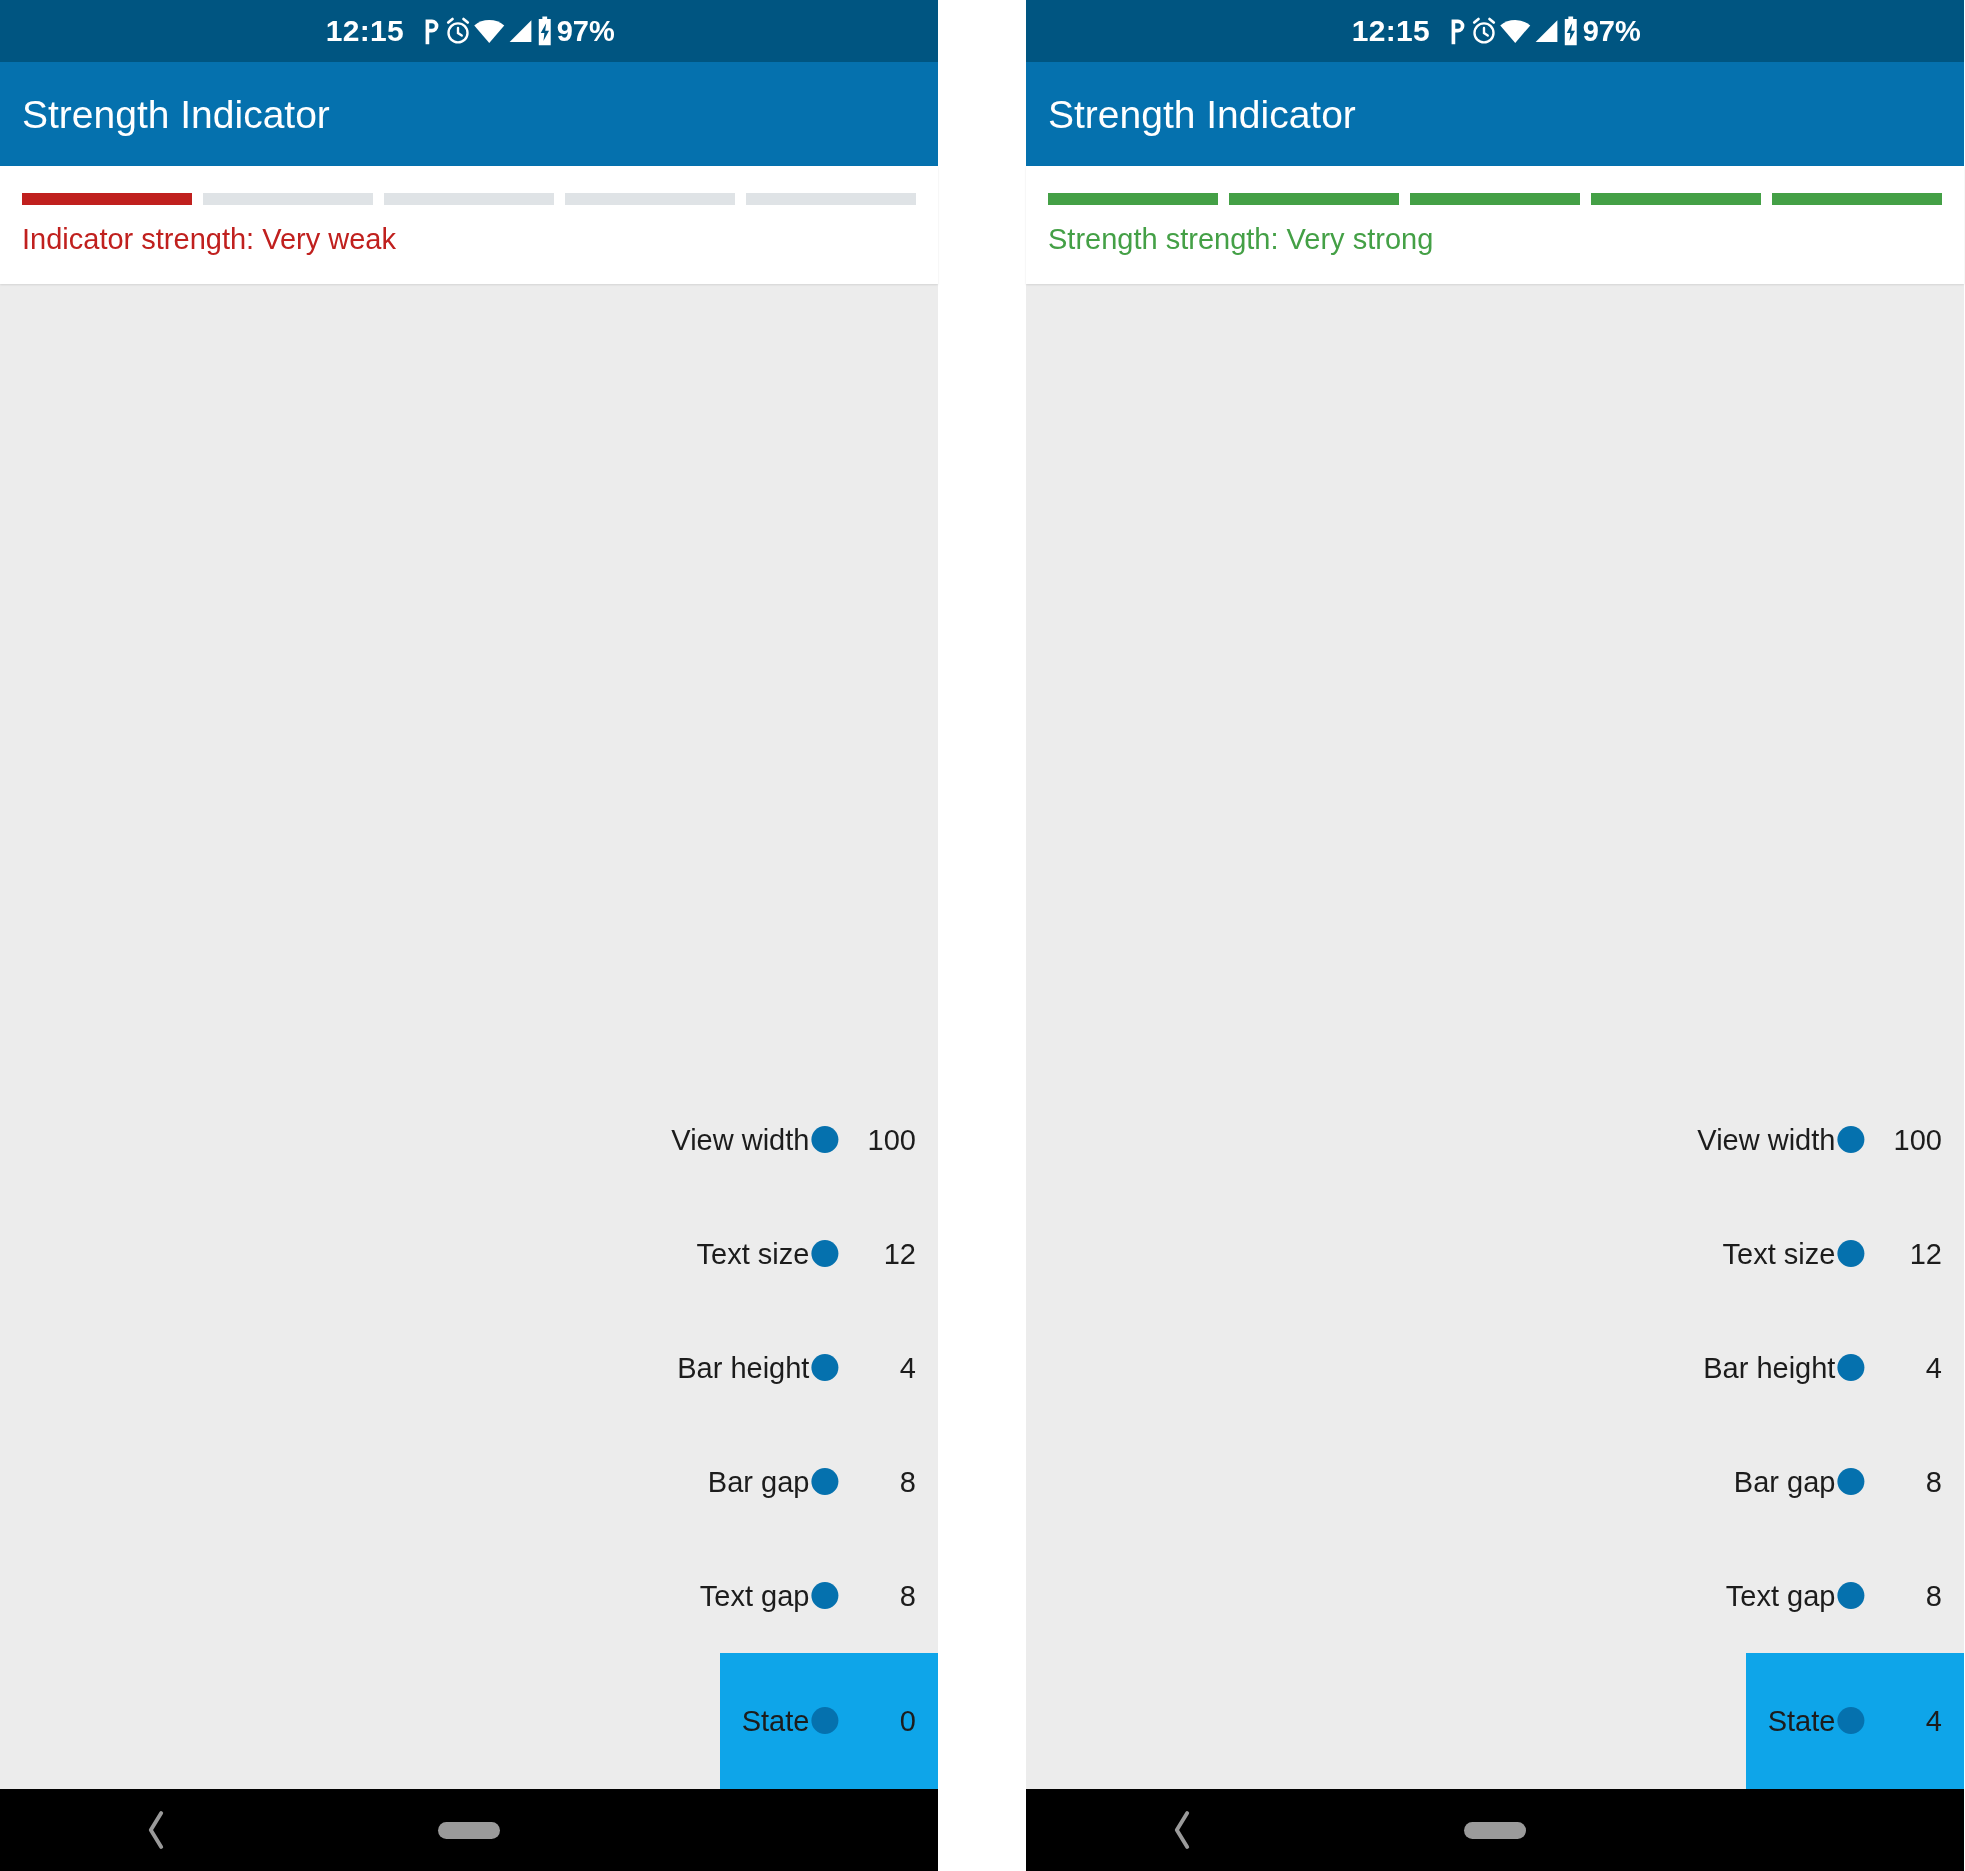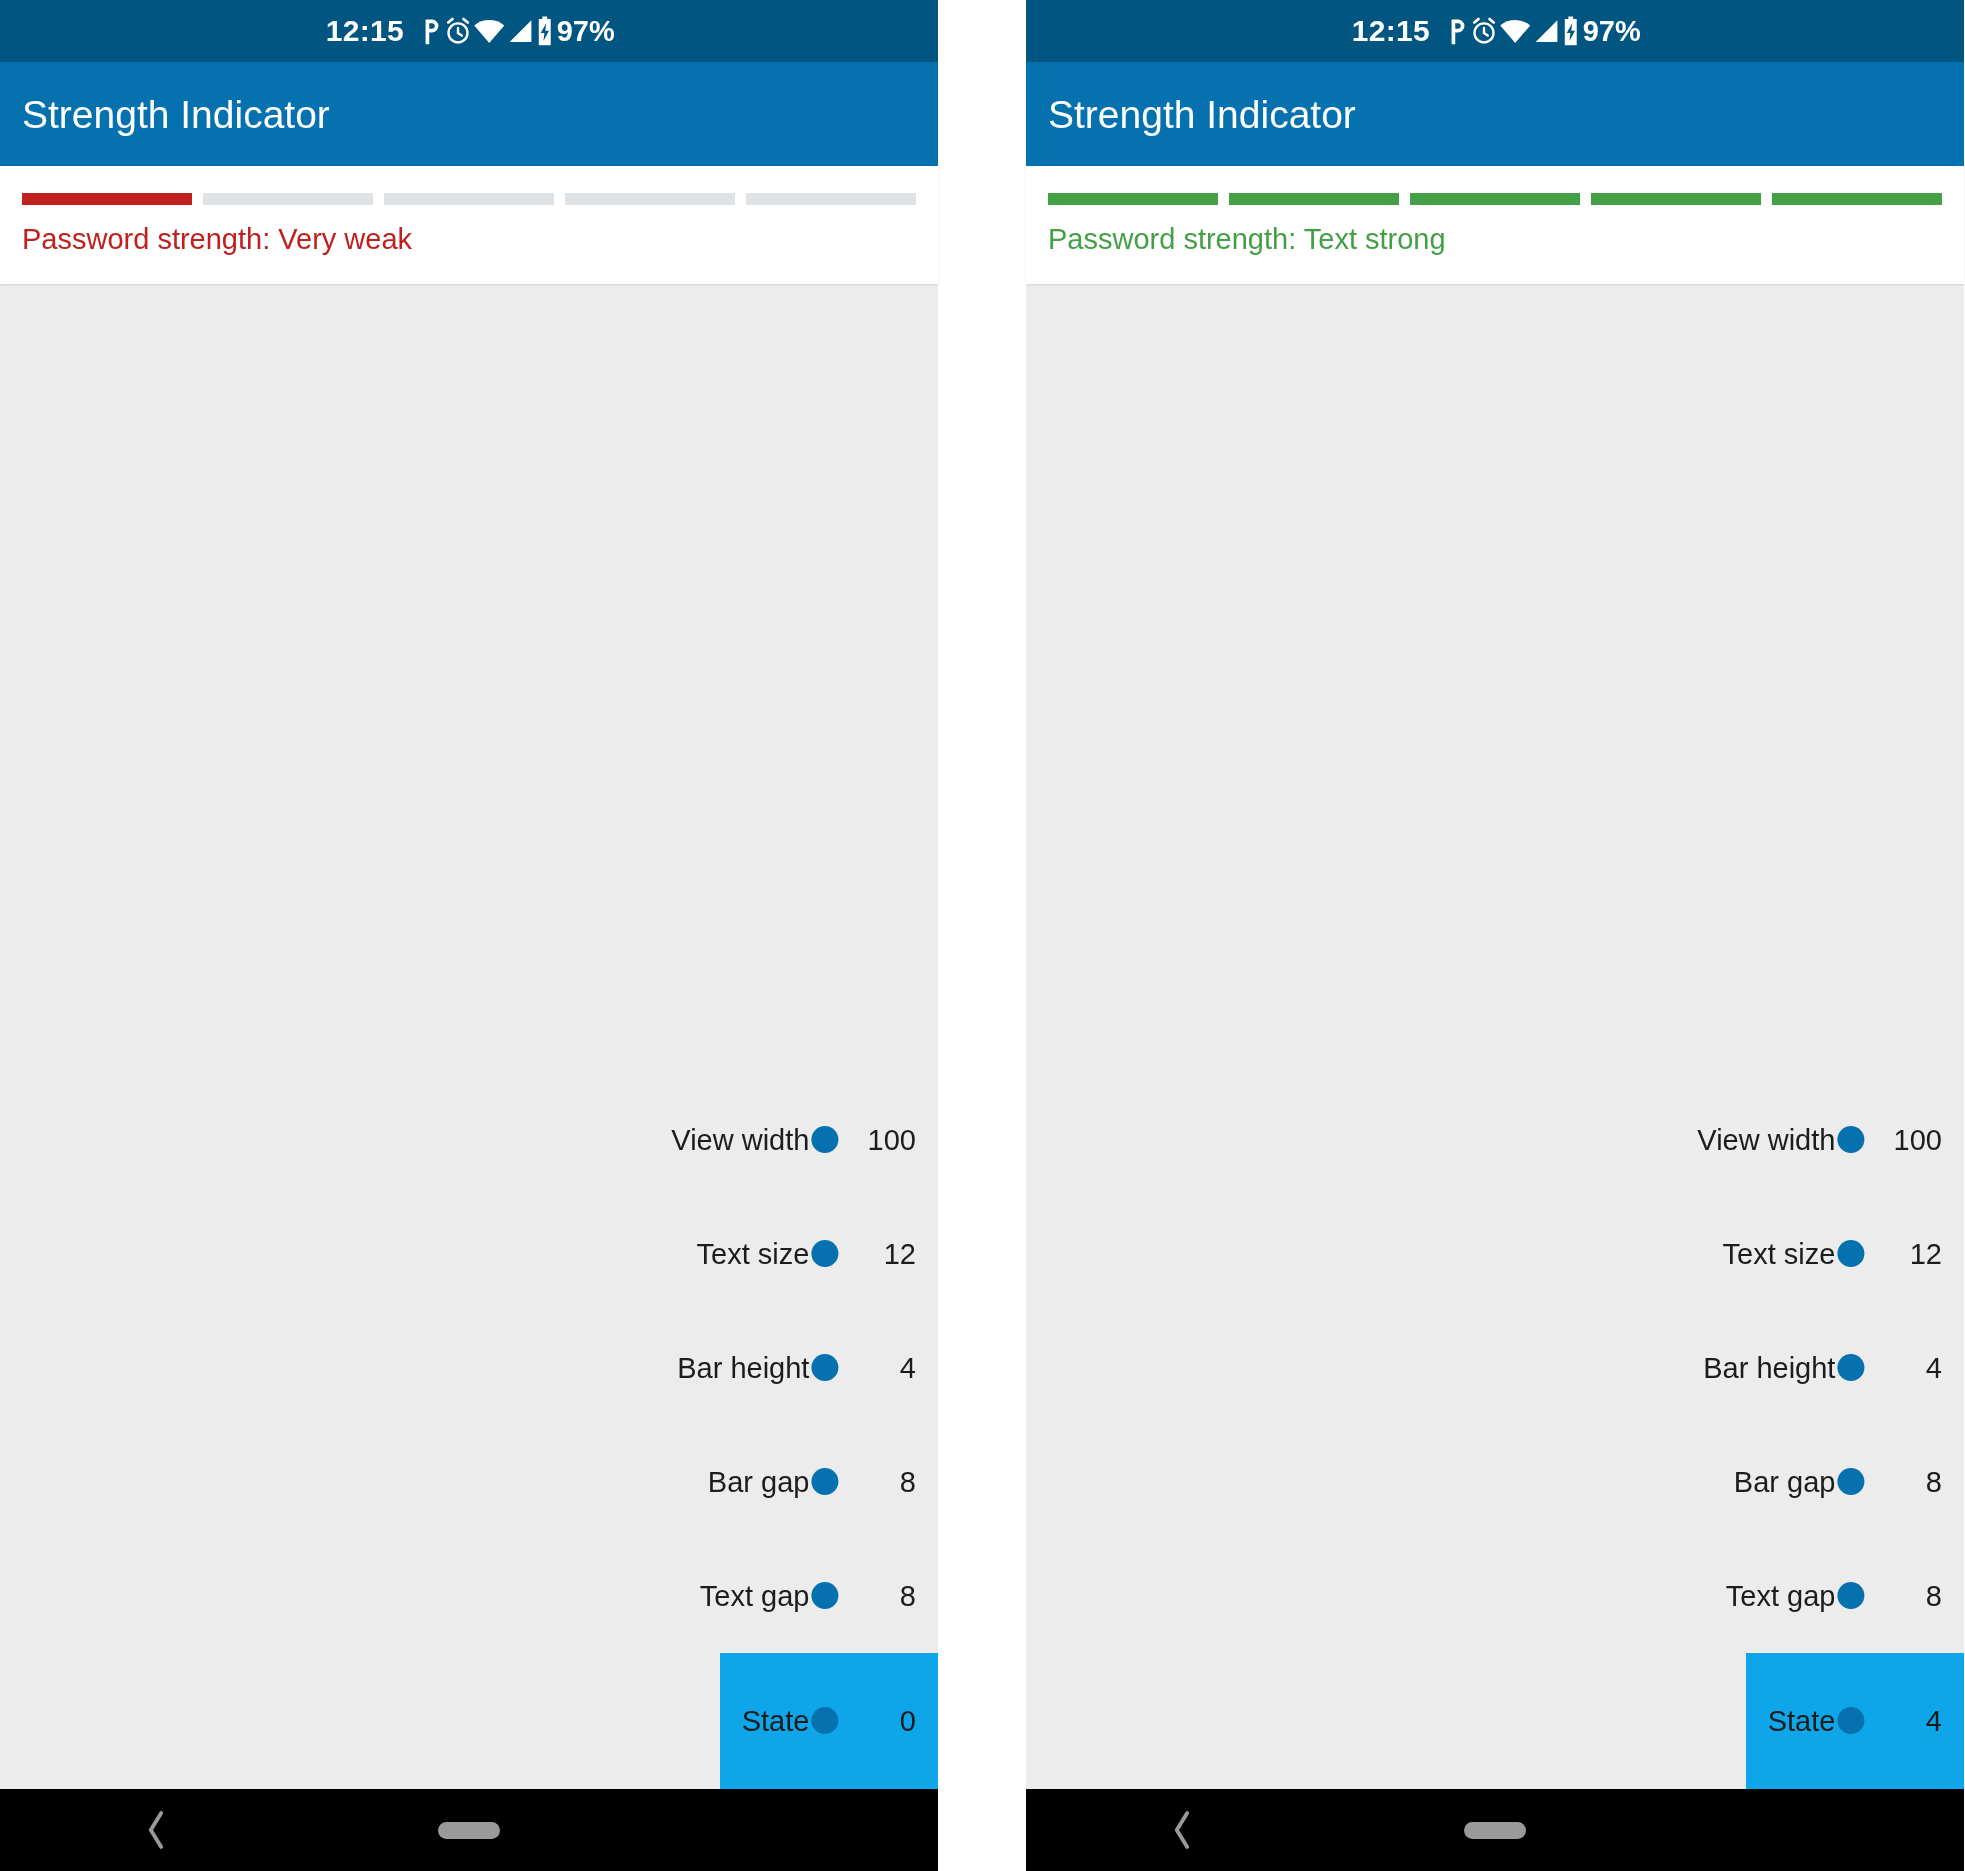--- a/index.html
+++ b/index.html
@@ -269,21 +269,21 @@
     </div>
 
     <div class="strength-card">
       <div class="strength-bars">
         <div class="strength-bar on-weak"></div>
         <div class="strength-bar"></div>
         <div class="strength-bar"></div>
         <div class="strength-bar"></div>
         <div class="strength-bar"></div>
       </div>
-      <div class="strength-label weak">Password strength: Very weak</div>
+      <div class="strength-label weak">Indicator strength: Very weak</div>
     </div>
 
     <div class="settings">
       <div class="slider-list">
 
         <div class="slider-row">
           <span class="slider-label">View width</span>
           <span class="slider-wrap">
             <span class="track"></span>
             <span class="track-fill" style="width:100%"></span>
@@ -403,21 +403,21 @@
     </div>
 
     <div class="strength-card">
       <div class="strength-bars">
         <div class="strength-bar on-strong"></div>
         <div class="strength-bar on-strong"></div>
         <div class="strength-bar on-strong"></div>
         <div class="strength-bar on-strong"></div>
         <div class="strength-bar on-strong"></div>
       </div>
-      <div class="strength-label strong">Password strength: Text strong</div>
+      <div class="strength-label strong">Strength strength: Very strong</div>
     </div>
 
     <div class="settings">
       <div class="slider-list">
 
         <div class="slider-row">
           <span class="slider-label">View width</span>
           <span class="slider-wrap">
             <span class="track"></span>
             <span class="track-fill" style="width:100%"></span>

